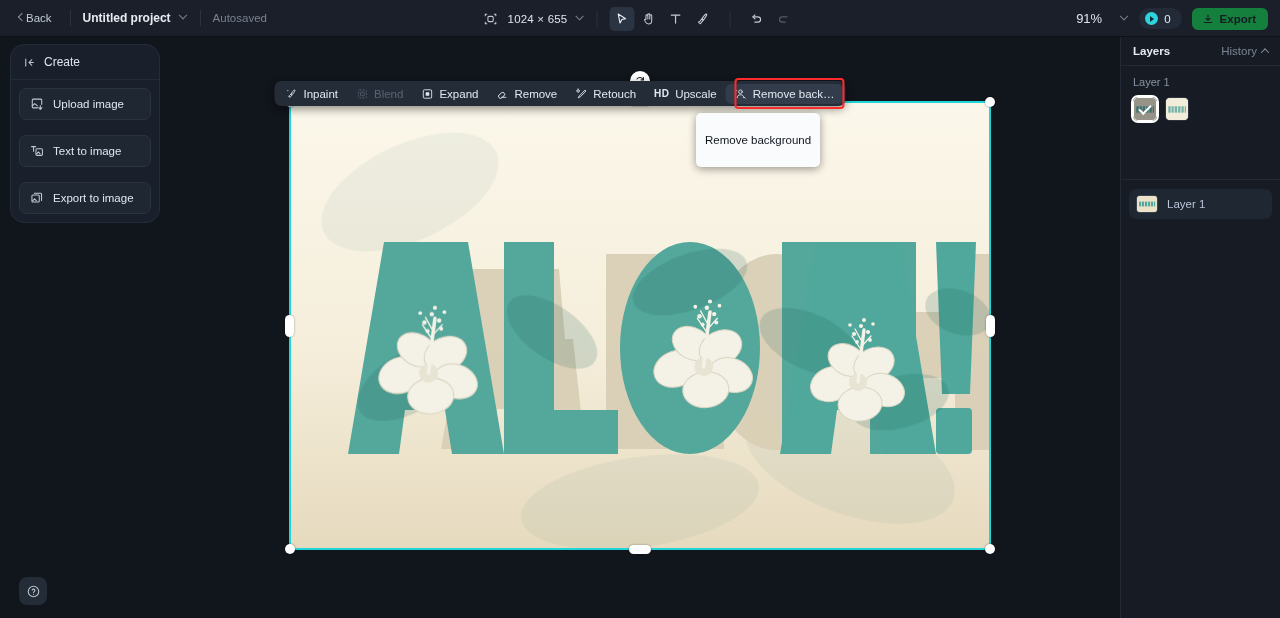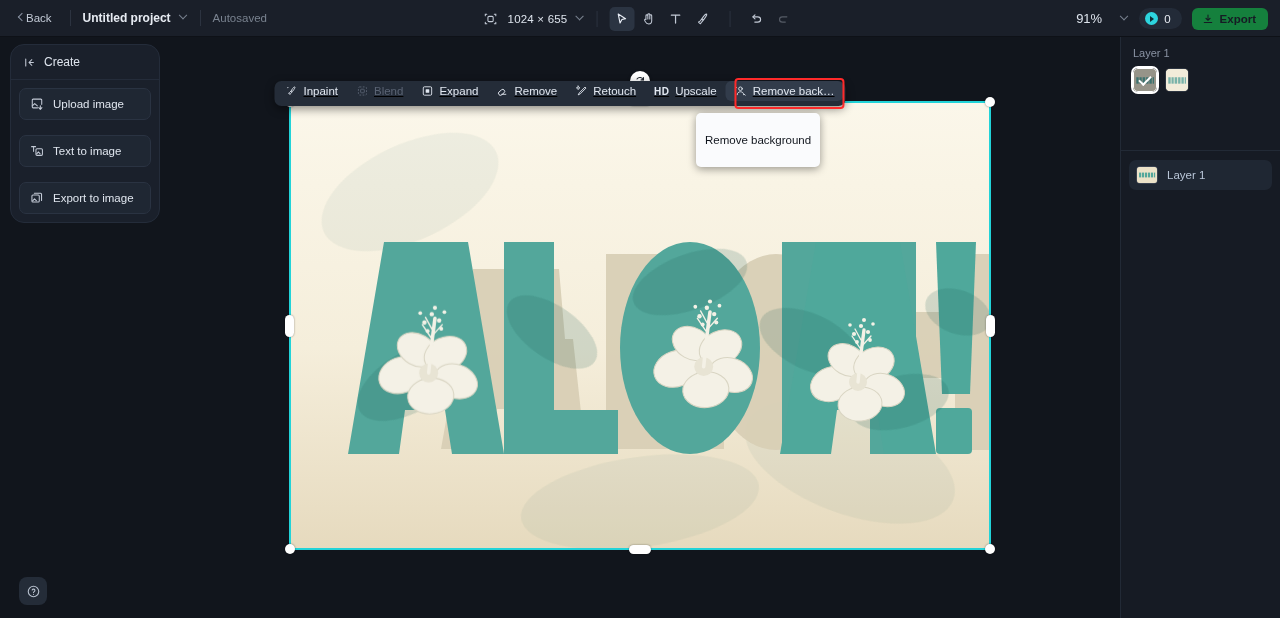--- a/index.html
+++ b/index.html
@@ -170,25 +170,24 @@
   }
 
   
   .aloha-svg { position: absolute; left: 0; top: 0; width: 100%; height: 100%; }
 
   
   .float-tb {
     position: absolute; left: 50%; transform: translateX(-50%);
     top: 44px; height: 25px;
     background: #242c38; border-radius: 7px;
-    display: flex; align-items: flex-start;
+    display: flex; align-items: center;
     padding: 0 2px; gap: 0;
     box-shadow: 0 3px 10px rgba(0,0,0,.45);
     z-index: 20;
-    text-decoration: underline;
   }
   .ft-item {
     display: flex; align-items: center; gap: 6px;
     color: #e2e8f1; font-size: 11.5px;
     padding: 4px 9px; border-radius: 6px; cursor: pointer;
     white-space: nowrap;
   }
   .ft-item.disabled { color: #5a6373; cursor: default; }
   .ft-item.hovered { background: #323c4b; }
   .ft-highlight {
@@ -545,20 +544,27 @@
 
   <div class="help-btn">
     <svg width="15" height="15" viewBox="0 0 16 16" fill="none" stroke="#b6bfcc" stroke-width="1.2" stroke-linecap="round">
       <circle cx="8" cy="8" r="5.6"></circle>
       <path d="M6.6 6.4a1.5 1.5 0 0 1 2.9.5c0 1-1.5 1.3-1.5 2.2"></path>
       <circle cx="8" cy="11" r=".6" fill="#b6bfcc" stroke="none"></circle>
     </svg>
   </div>
 
   <div class="right-panel">
+    <div class="rp-head">
+      <span class="rp-tab">Layers</span>
+      <span class="rp-right-tab">
+        <span class="rp-tab inactive">History</span>
+        <span class="chev-up"></span>
+      </span>
+    </div>
 
     <div class="rp-section">
       <div class="rp-label">Layer 1</div>
       <div class="thumbs">
         <div class="thumb selected">
           <svg class="mini" viewBox="0 0 24 24" preserveAspectRatio="none">
             <rect width="24" height="24" fill="#ece2c8"></rect>
             <g fill="#53a79b">
               <rect x="2.5" y="9" width="2.6" height="7"></rect>
                 <rect x="6" y="9" width="2.4" height="7"></rect>

